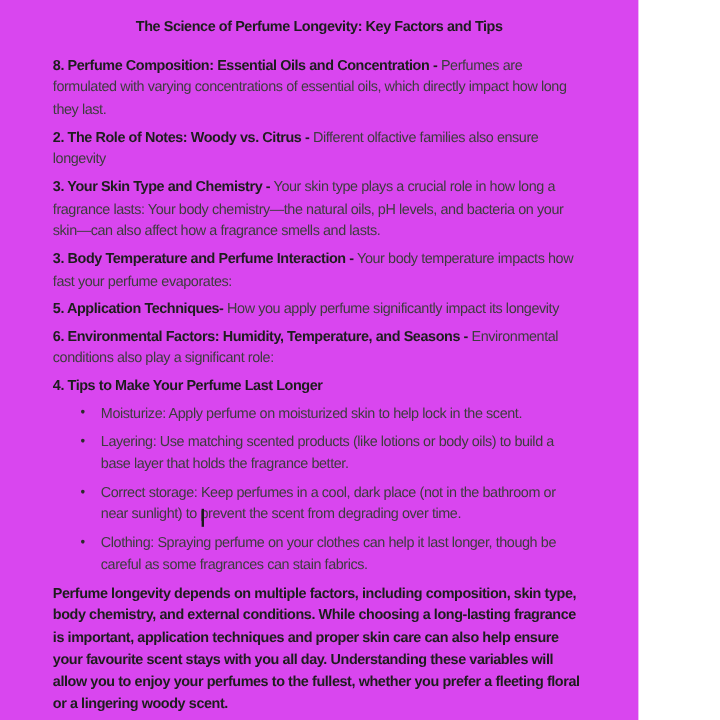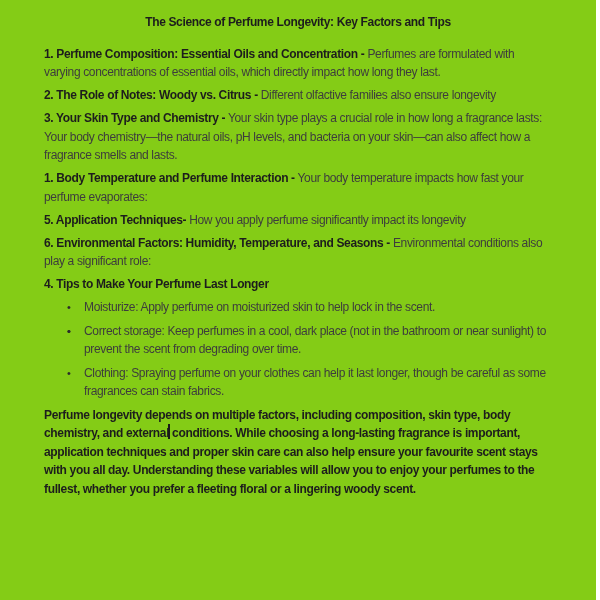--- a/index.html
+++ b/index.html
@@ -2,24 +2,24 @@
 <html><head>
 <meta charset="utf-8">
 <style>
   html, body { margin: 0; padding: 0; background: #ffffff; }
   body {
     width: 600px; height: 600px; overflow: hidden;
     font-family: "Liberation Sans", sans-serif;
   }
   .page {
     position: relative;
-    width: 596px; height: 600px;
+    width: 532px; height: 600px;
     box-sizing: border-box;
     padding: 13px 44px 0 44px;
-    background: #84cc16;
+    background: #d946ef;
     color: #3d3d3d;
     font-size: 12px;
     line-height: 18.5px;
     letter-spacing: -0.35px;
   }
   .title {
     font-size: 12px;
     font-weight: 700;
     color: #1d1d1d;
     text-align: center;
@@ -48,37 +48,37 @@
   }
 </style>
 </head>
 <body>
 
 <div class="page">
 
   <h1 class="title">The Science of Perfume Longevity: Key Factors and Tips</h1>
 
 
-  <p class="para"><span class="lead">1. Perfume Composition: Essential Oils and Concentration -</span> <span>Perfumes are formulated with varying concentrations of essential oils, which directly impact how long they last.</span></p>
+  <p class="para"><span class="lead">8. Perfume Composition: Essential Oils and Concentration -</span> <span>Perfumes are formulated with varying concentrations of essential oils, which directly impact how long they last.</span></p>
 
   <p class="para"><span class="lead">2. The Role of Notes: Woody vs. Citrus -</span> <span>Different olfactive families also ensure longevity</span></p>
 
   <p class="para"><span class="lead">3. Your Skin Type and Chemistry -</span> <span>Your skin type plays a crucial role in how long a fragrance lasts: Your body chemistry—the natural oils, pH levels, and bacteria on your skin—can also affect how a fragrance smells and lasts.</span></p>
 
-  <p class="para"><span class="lead">1. Body Temperature and Perfume Interaction -</span> <span>Your body temperature impacts how fast your perfume evaporates:</span></p>
+  <p class="para"><span class="lead">3. Body Temperature and Perfume Interaction -</span> <span>Your body temperature impacts how fast your perfume evaporates:</span></p>
 
   <p class="para"><span class="lead">5. Application Techniques-</span> <span>How you apply perfume significantly impact its longevity</span></p>
 
   <p class="para"><span class="lead">6. Environmental Factors: Humidity, Temperature, and Seasons -</span> <span>Environmental conditions also play a significant role:</span></p>
 
   <p class="para"><span class="lead">4. Tips to Make Your Perfume Last Longer</span></p>
 
   <ul class="bullets">
     <li><span class="dot">•</span><span>Moisturize: Apply perfume on moisturized skin to help lock in the scent.</span></li>
-    <li><span class="dot">•</span></li>
+    <li><span class="dot">•</span><span>Layering: Use matching scented products (like lotions or body oils) to build a base layer that holds the fragrance better.</span></li>
     <li><span class="dot">•</span><span>Correct storage: Keep perfumes in a cool, dark place (not in the bathroom or near sunlight) to prevent the scent from degrading over time.</span></li>
     <li><span class="dot">•</span><span>Clothing: Spraying perfume on your clothes can help it last longer, though be careful as some fragrances can stain fabrics.</span></li>
   </ul>
 
   <p class="para bold-para">Perfume longevity depends on multiple factors, including composition, skin type, body chemistry, and external conditions. While choosing a long-lasting fragrance is important, application techniques and proper skin care can also help ensure your favourite scent stays with you all day. Understanding these variables will allow you to enjoy your perfumes to the fullest, whether you prefer a fleeting floral or a lingering woody scent.</p>
 
   <div class="caret"></div>
 
 </div>
 

